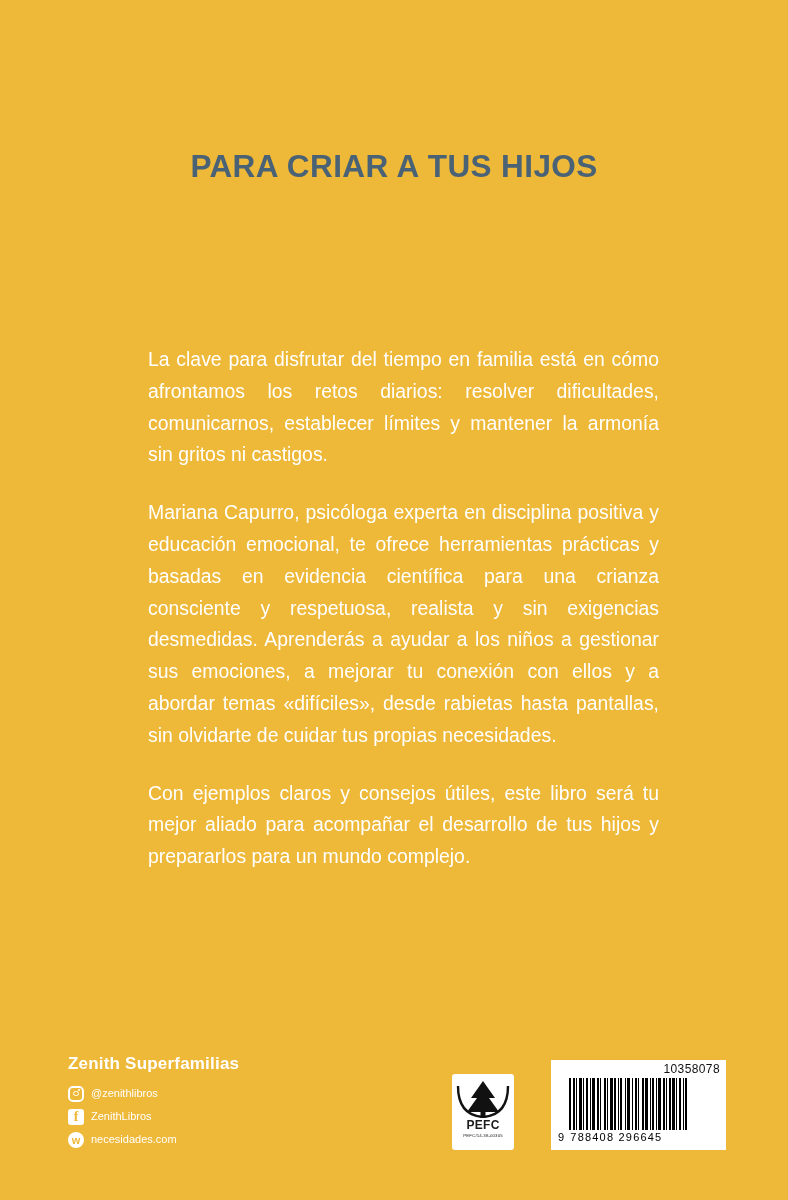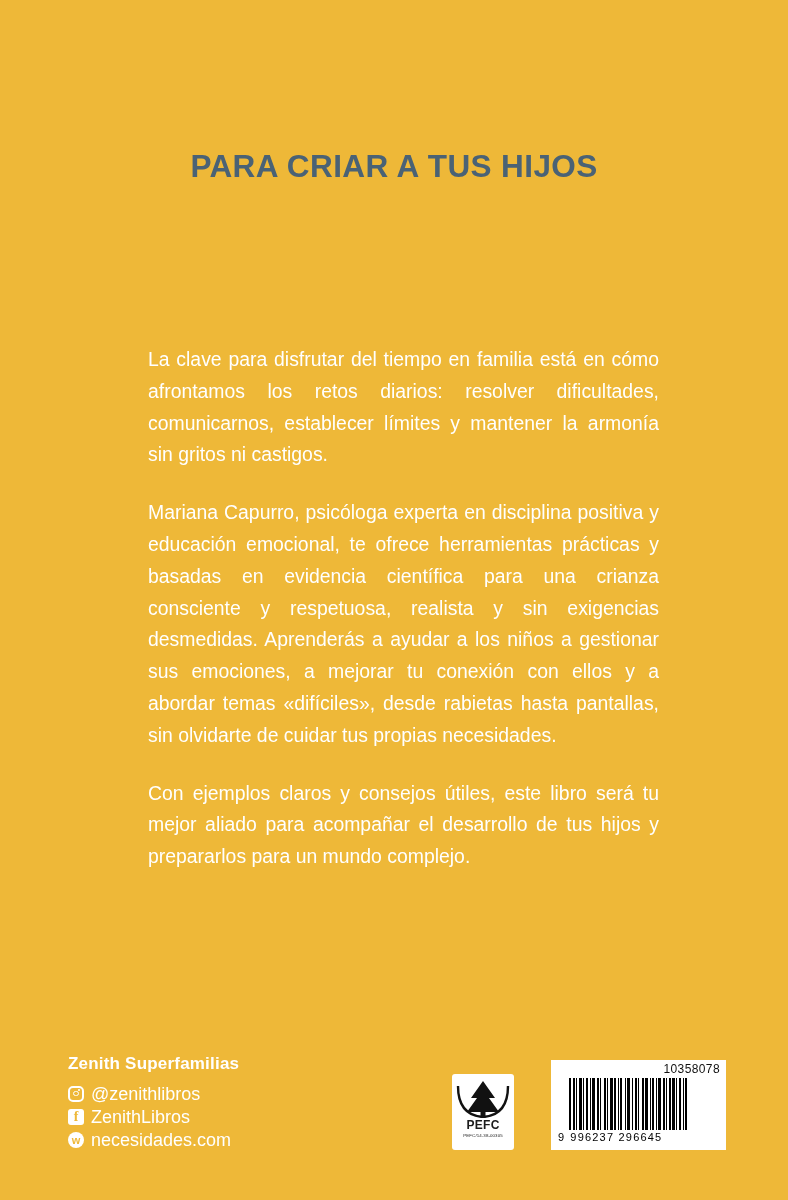--- a/index.html
+++ b/index.html
@@ -75,21 +75,21 @@
     color: #ffffff;
   }
   .social-row {
     display: flex;
     align-items: center;
     gap: 7px;
     margin-bottom: 2px;
     height: 21px;
   }
   .social-row .handle {
-    font-size: 18px;
+    font-size: 11px;
     color: #ffffff;
     line-height: 1;
   }
   .ico {
     width: 16px;
     height: 16px;
     flex: 0 0 16px;
     display: inline-block;
     position: relative;
   }
@@ -333,17 +333,17 @@
       <span style="width:1px"></span>
         <span style="width:2px;background:transparent"></span>
       <span style="width:2px"></span>
         <span style="width:2px;background:transparent"></span>
       <span style="width:1px"></span>
         <span style="width:1px;background:transparent"></span>
       <span style="width:2px"></span>
     </div>
     <div class="barcode-digits">
       <span class="first">9</span>
-      <span>996237 296645</span>
+      <span>788408 296645</span>
     </div>
   </div>
 
 </div>
 
 </body></html>

